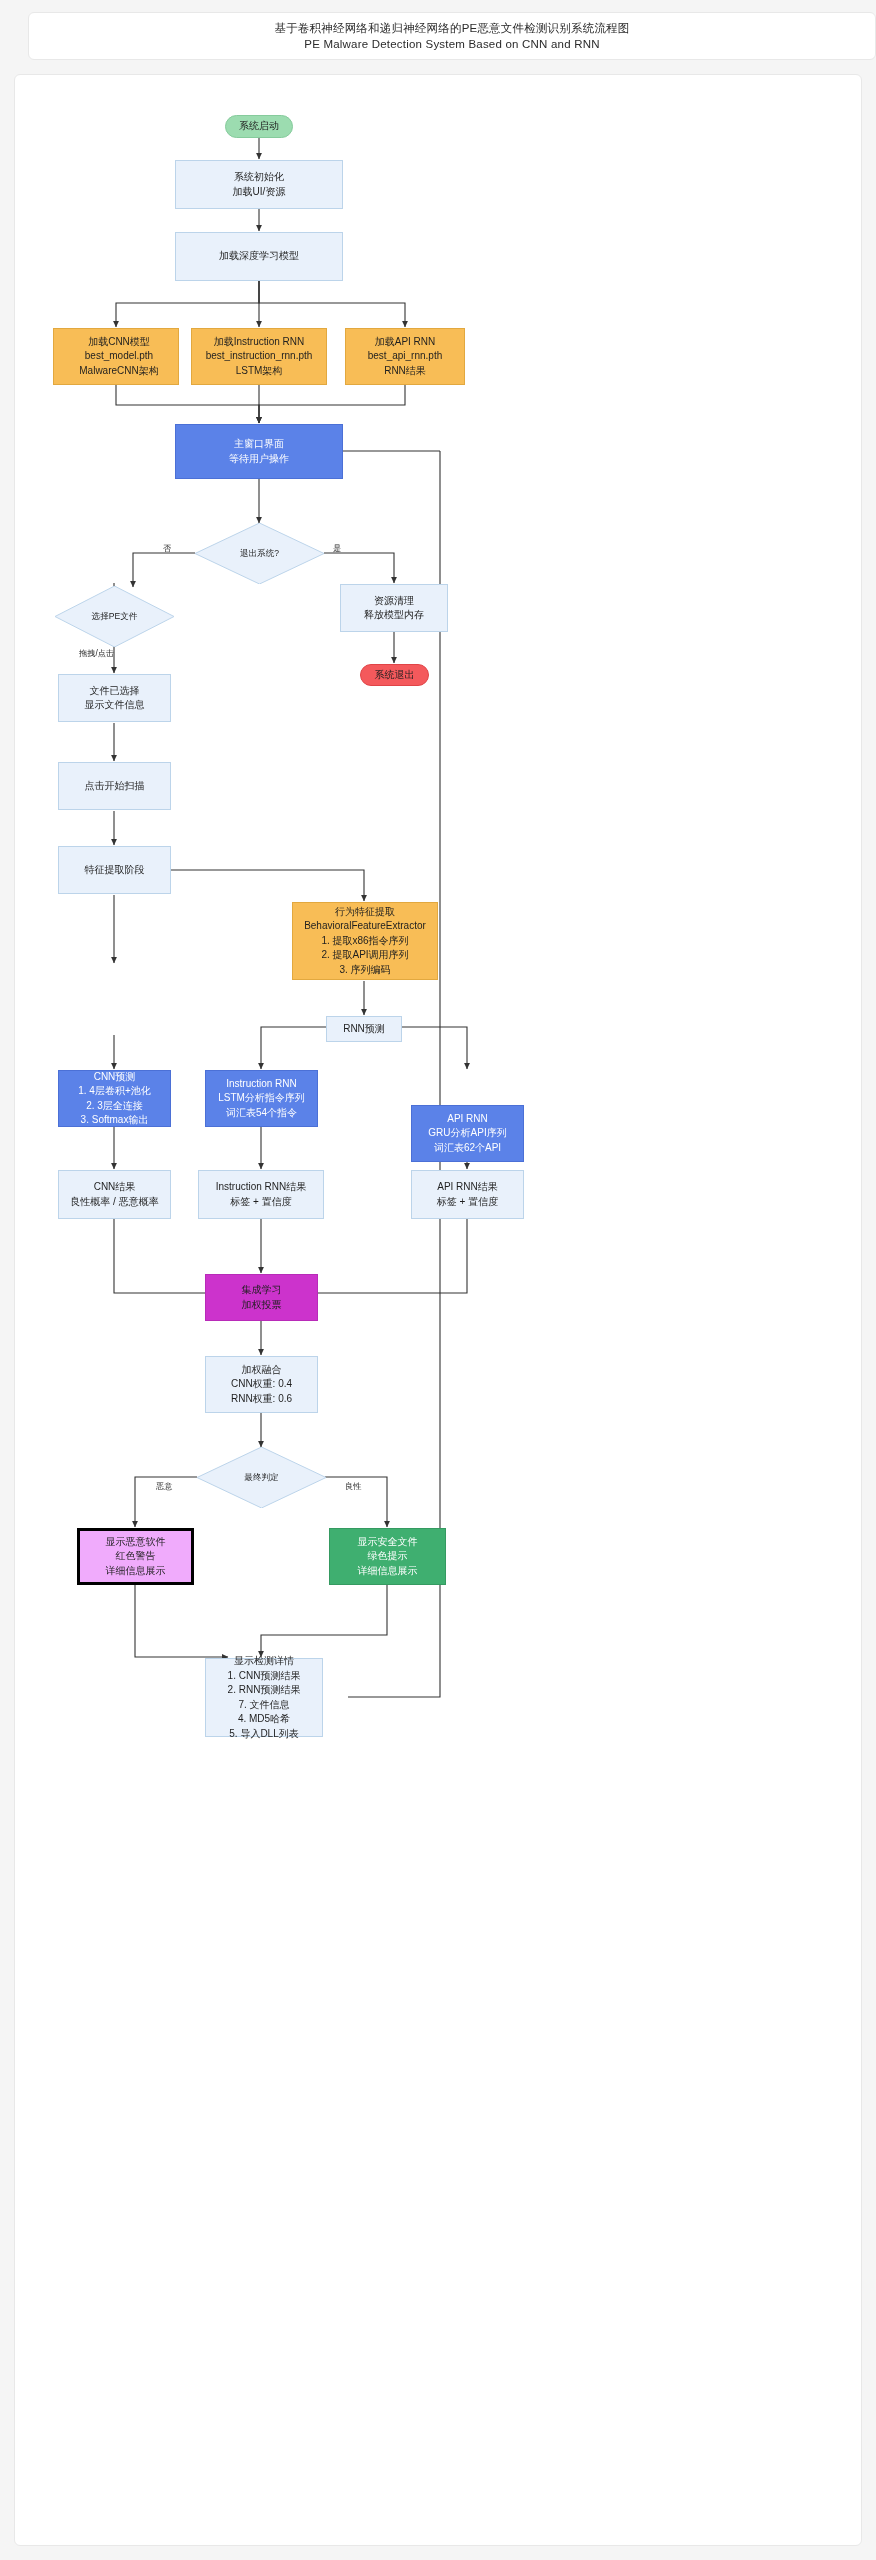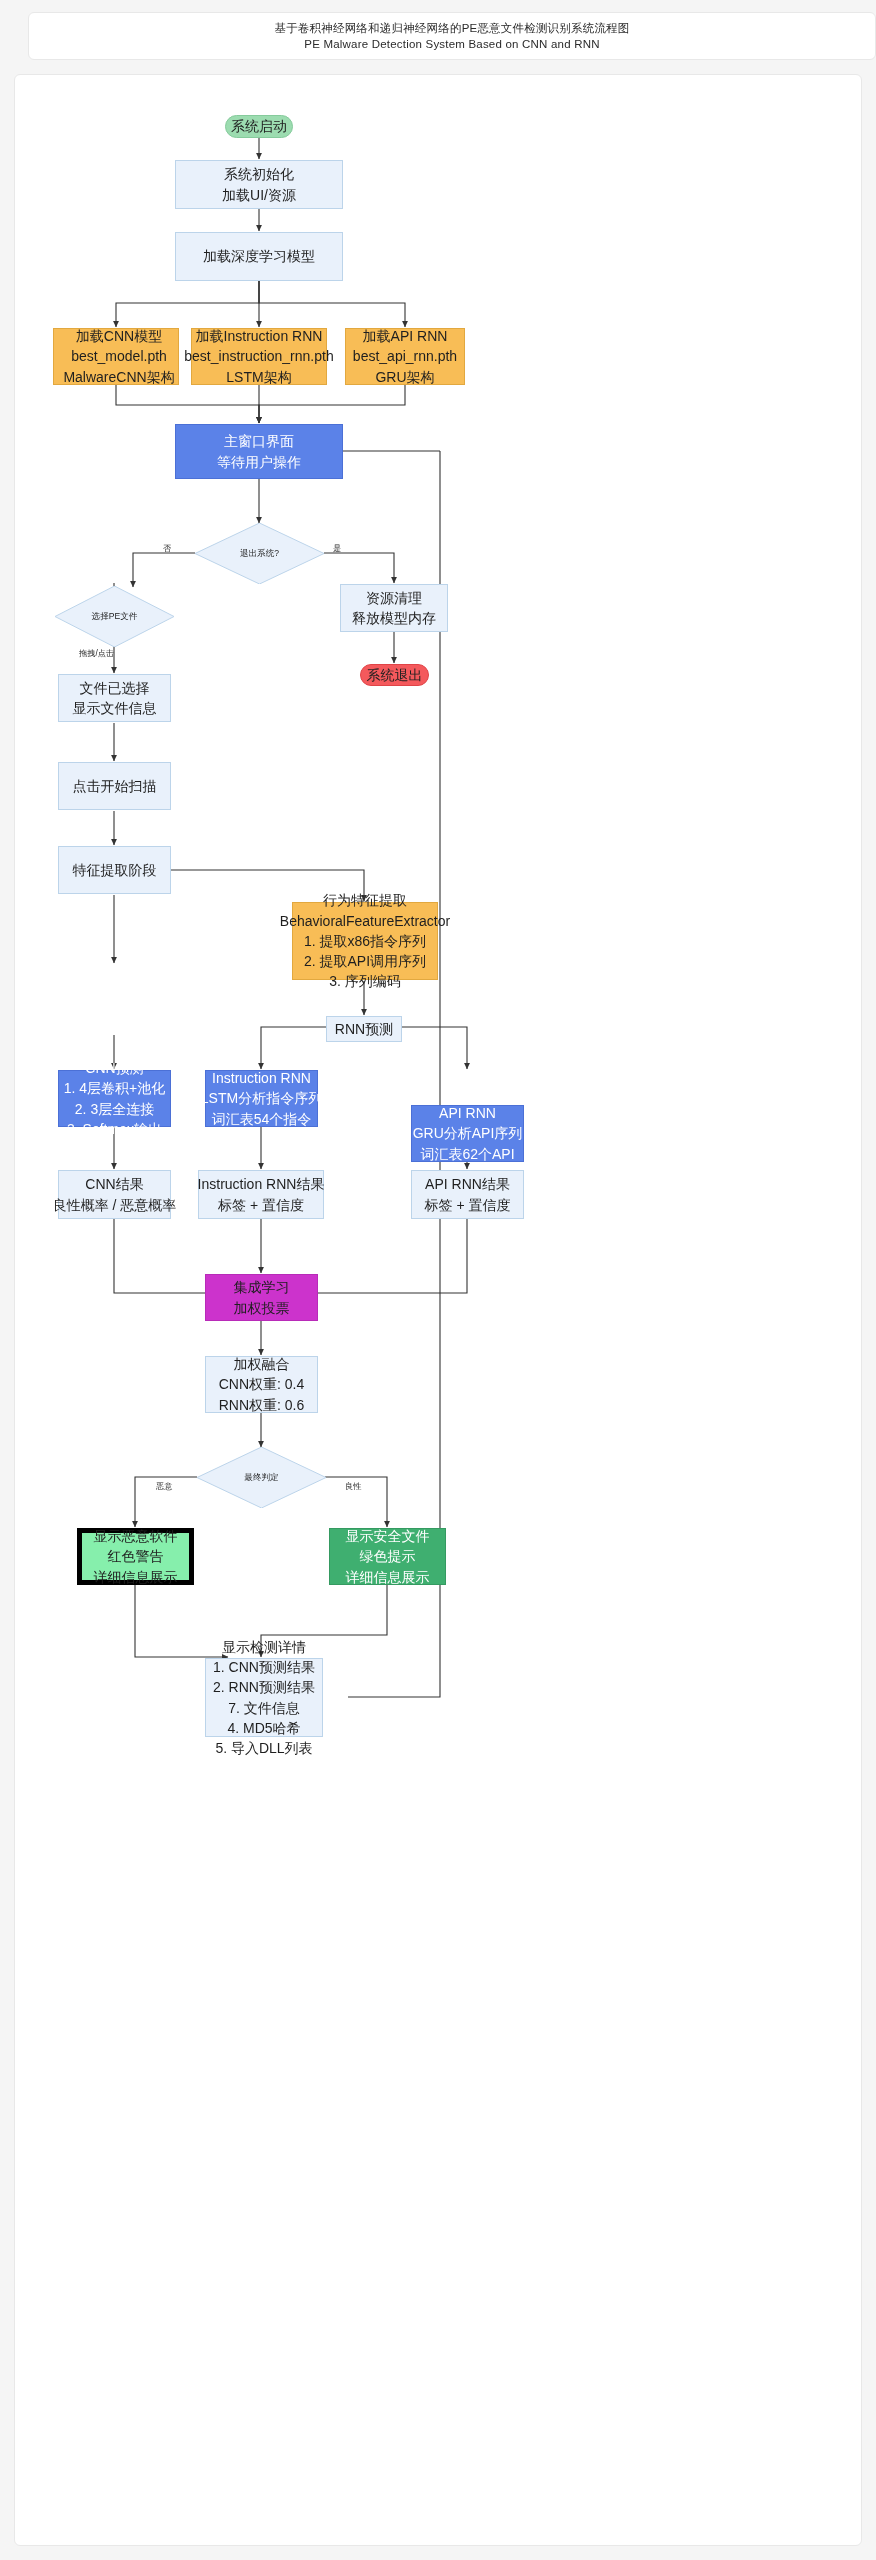--- a/index.html
+++ b/index.html
@@ -46,21 +46,21 @@
     overflow: visible;
     pointer-events: none;
   }
   .node {
     position: absolute;
     display: flex;
     flex-direction: column;
     align-items: center;
     justify-content: center;
     text-align: center;
-    font-size: 14px;
+    font-size: 10px;
     line-height: 1.45;
     color: #1f1f1f;
     padding: 2px 4px;
   }
   .node .ln { display: block; white-space: nowrap; }
   
   .n-lightblue {
     background: #e9f1fb;
     border: 1px solid #bcd4ea;
   }
@@ -72,22 +72,22 @@
     background: #5b82e8;
     border: 1px solid #4b70d6;
     color: #ffffff;
   }
   .n-purple {
     background: #cc33cc;
     border: 1px solid #b82bb8;
     color: #1f1f1f;
   }
   .n-red {
-    background: #86efac;
-    border: 5px solid #000000;
+    background: #f0abfc;
+    border: 3px solid #000000;
     color: #1f1f1f;
     justify-content: center;
   }
   .n-green {
     background: #3faf70;
     border: 1px solid #359a61;
     color: #ffffff;
   }
   .n-startpill {
     background: #9cdcb0;
@@ -232,21 +232,21 @@
 
       <div class="node n-orange" style="left:176px; top:253px; width:136px; height:57px;">
         <span class="ln">加载Instruction RNN</span>
         <span class="ln">best_instruction_rnn.pth</span>
         <span class="ln">LSTM架构</span>
       </div>
 
       <div class="node n-orange" style="left:330px; top:253px; width:120px; height:57px;">
         <span class="ln">加载API RNN</span>
         <span class="ln">best_api_rnn.pth</span>
-        <span class="ln">GRU架构</span>
+        <span class="ln">RNN结果</span>
       </div>
 
       <div class="node n-blue" style="left:160px; top:349px; width:168px; height:55px;">
         <span class="ln">主窗口界面</span>
         <span class="ln">等待用户操作</span>
       </div>
 
       <div class="diamond-wrap" style="left:180px; top:448px; width:129px; height:61px;">
         <svg class="diamond-shape" viewBox="0 0 129 61" preserveAspectRatio="none">
           <polygon points="64.5,0 129,30.5 64.5,61 0,30.5" fill="#e9f1fb" stroke="#bcd4ea" stroke-width="1"></polygon>

